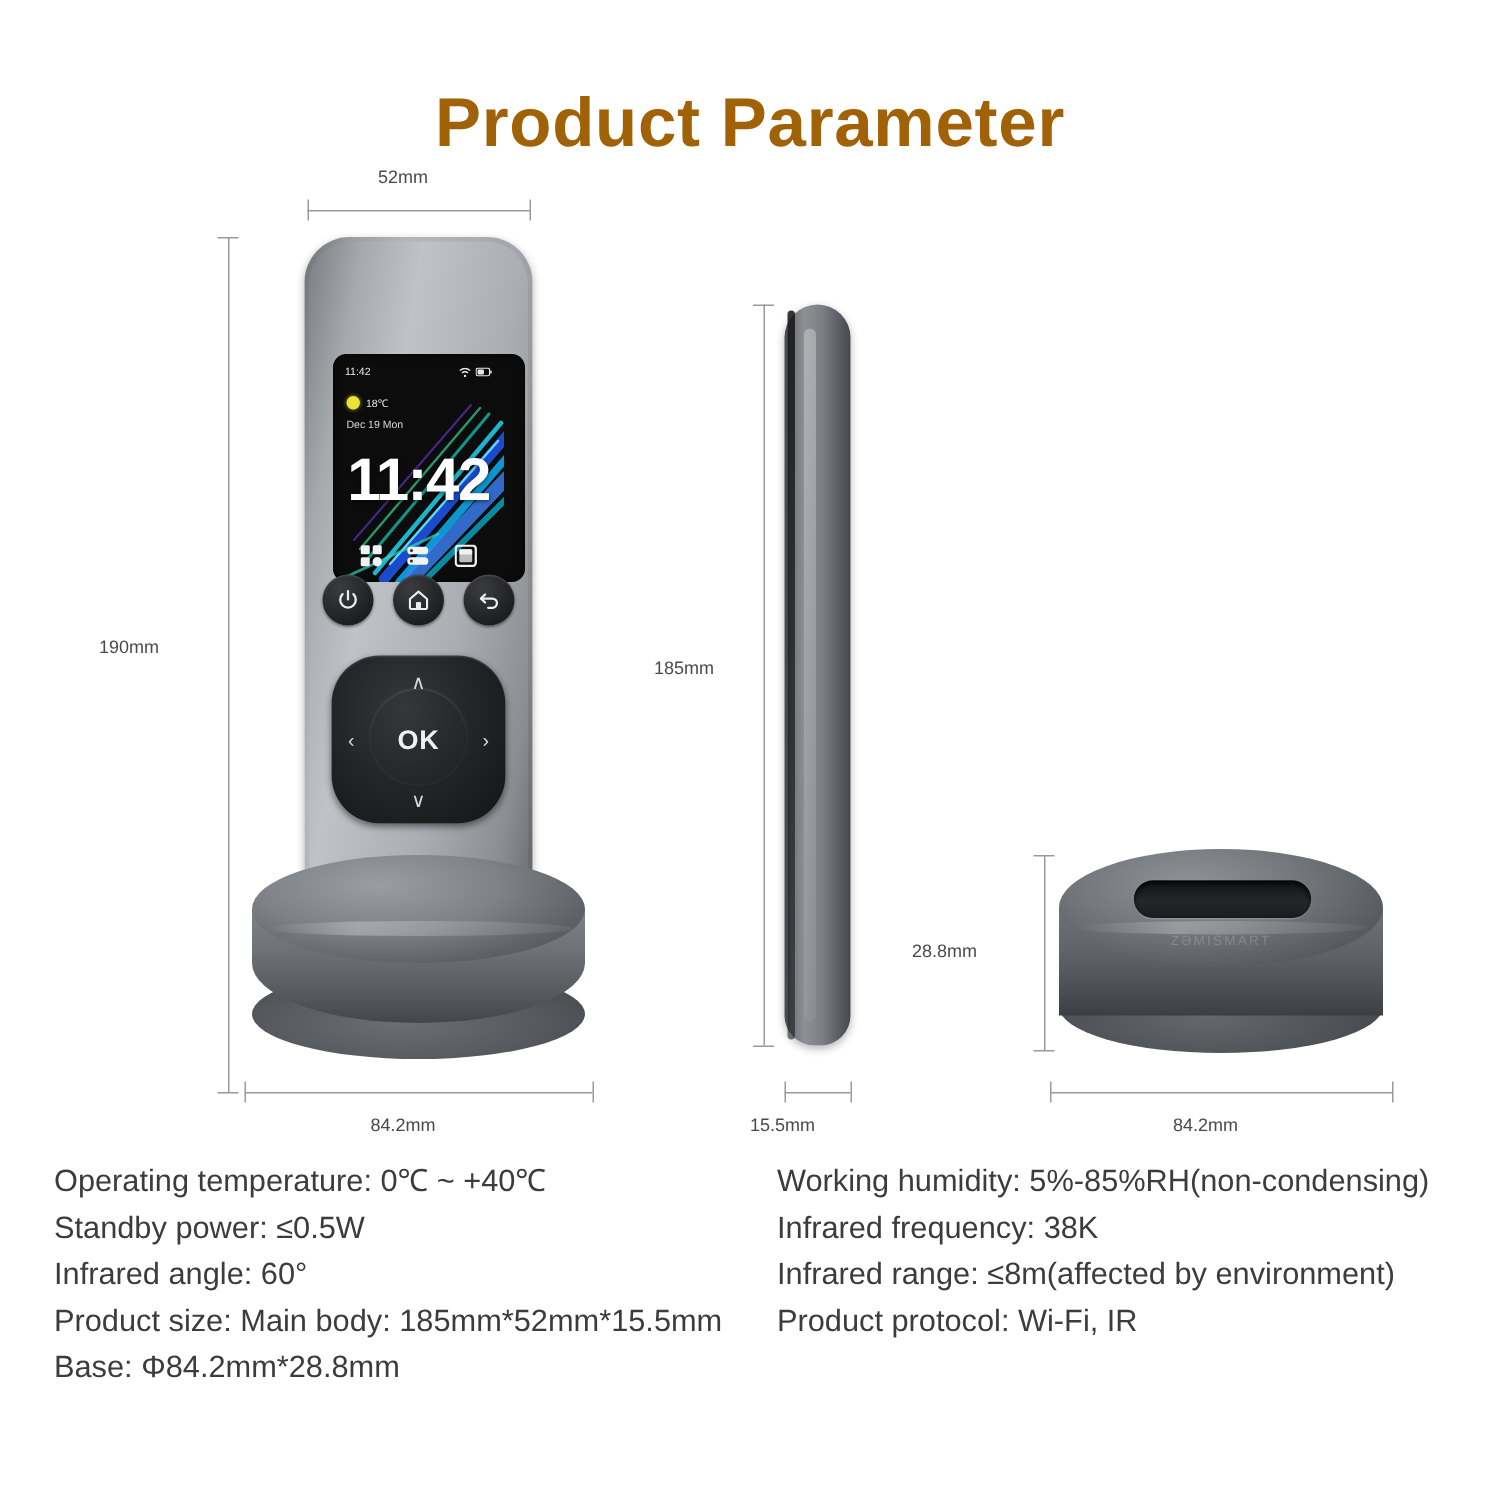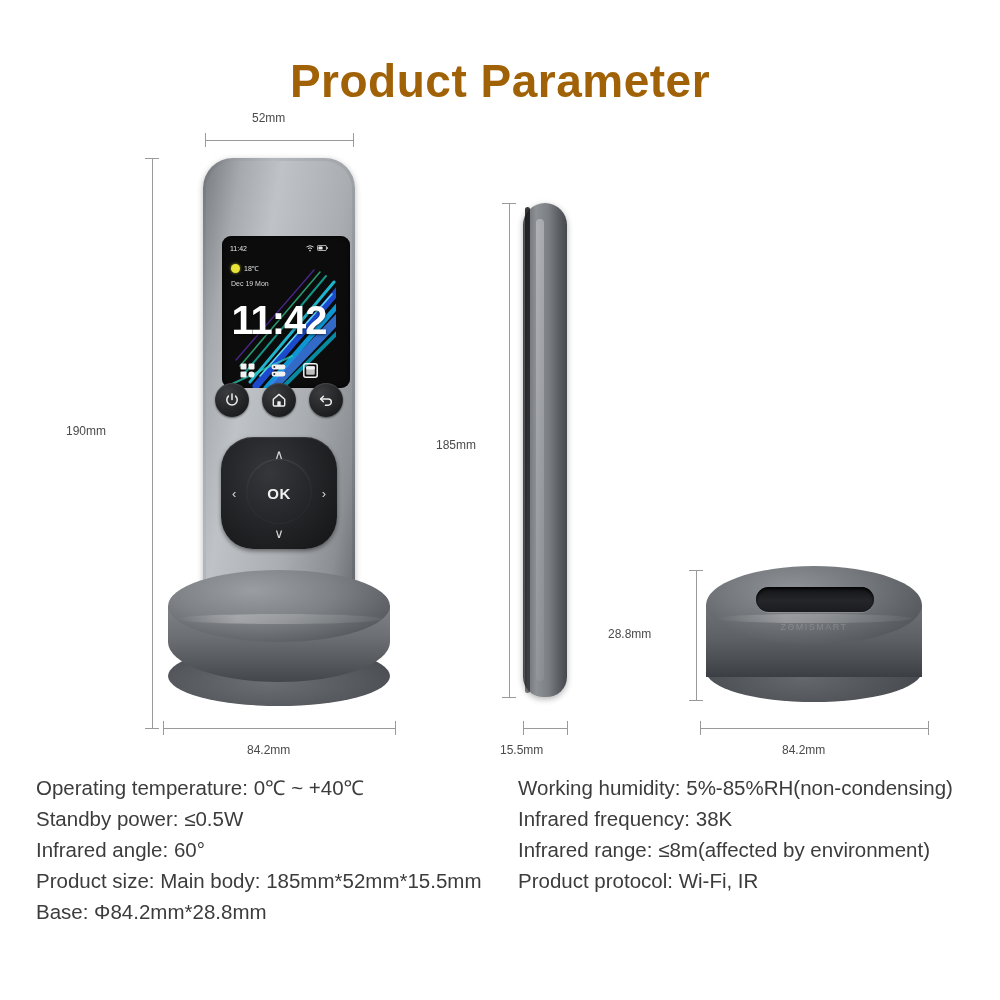--- a/index.html
+++ b/index.html
@@ -78,21 +78,21 @@
     background:radial-gradient(ellipse at 42% 32%,#35373a 0%,#232528 48%,#131415 100%);
     box-shadow:0 2px 4px rgba(0,0,0,.45),inset 0 1px 1px rgba(255,255,255,.1);
   }
   .dpad-ring{
     position:absolute;left:26px;top:22px;width:64px;height:64px;border-radius:50%;
     box-shadow:inset 0 1px 0 rgba(255,255,255,.09),0 0 0 1px rgba(255,255,255,.035);
   }
   .ok{
     position:absolute;left:0;top:0;width:116px;height:112px;
     display:flex;align-items:center;justify-content:center;
-    font-size:15px;font-weight:bold;color:#f0f0f0;letter-spacing:.5px;
+    font-size:18px;font-weight:bold;color:#f0f0f0;letter-spacing:.5px;
   }
   .arr{position:absolute;color:#d8d8d8;font-size:13px;line-height:1;}
   .arr-up{left:0;top:11px;width:116px;text-align:center;}
   .arr-dn{left:0;bottom:9px;width:116px;text-align:center;}
   .arr-lf{left:11px;top:0;height:112px;display:flex;align-items:center;}
   .arr-rt{right:11px;top:0;height:112px;display:flex;align-items:center;}
 
   .logo{
     position:absolute;left:203px;top:590px;width:152px;text-align:center;
     font-size:11px;color:#4b4d50;letter-spacing:2.2px;font-weight:bold;

